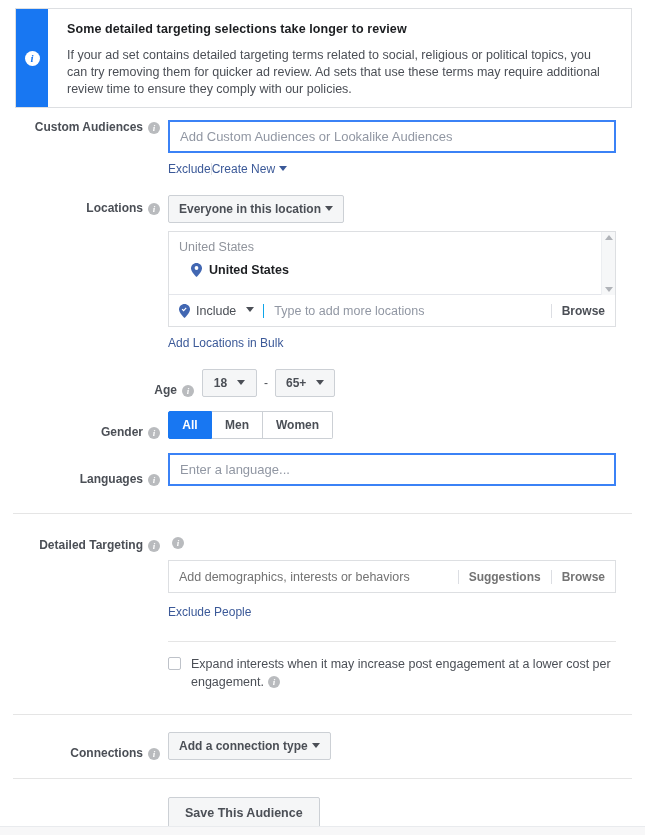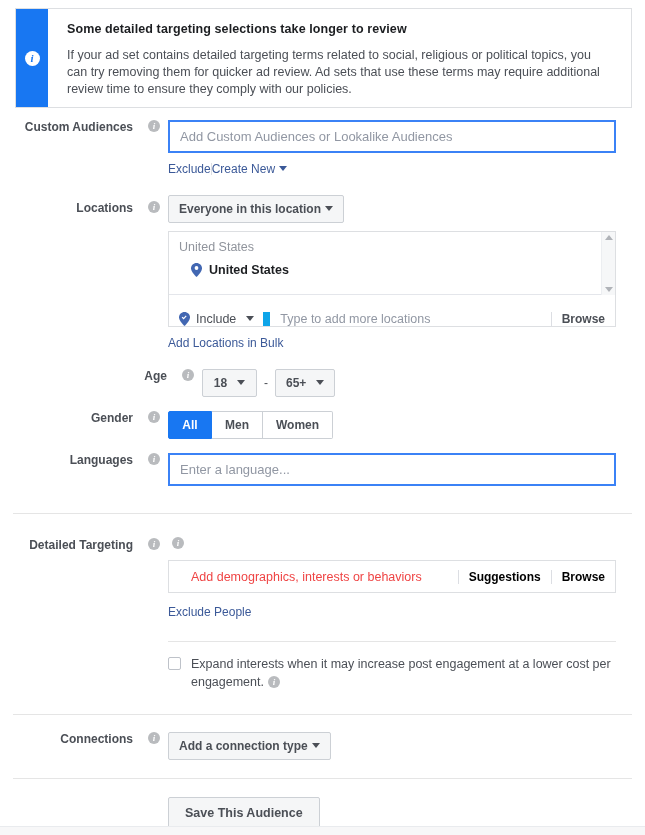--- a/index.html
+++ b/index.html
@@ -77,22 +77,22 @@
     width: 168px;
     flex: 0 0 168px;
     text-align: right;
     padding-right: 8px;
     font-weight: bold;
     font-size: 12px;
     color: #4b4f56;
     white-space: nowrap;
     display: flex;
     justify-content: flex-end;
-    align-items: flex-start;
-    gap: 15px;
+    align-items: flex-end;
+    gap: 5px;
     padding-left: 39px;
   }
   .row-field {
     flex: 1 1 auto;
     padding-left: 0;
   }
 
   .info-i {
     display: inline-block;
     width: 12px; height: 12px;
@@ -220,36 +220,36 @@
     border-bottom: 5px solid #b0b3b8;
   }
   .tri-down {
     width: 0; height: 0;
     border-left: 4px solid transparent;
     border-right: 4px solid transparent;
     border-top: 5px solid #b0b3b8;
   }
   .loc-input-row {
     display: flex;
-    align-items: flex-end;
+    align-items: center;
     height: 31px;
     padding: 0 10px;
   }
   .include-dd {
     display: flex;
     align-items: center;
     gap: 6px;
     font-size: 12.5px;
     color: #4b4f56;
     cursor: pointer;
     padding-right: 9px;
   }
   .loc-type-ph {
     flex: 1 1 auto;
-    border-left: 7px solid #0ea5e9;
+    border-left: 1px solid #0ea5e9;
     padding-left: 10px;
     font-size: 12.5px;
     color: #9197a3;
   }
   .browse-btn {
     border-left: 1px solid #dcdee3;
     padding-left: 10px;
     font-size: 12px;
     font-weight: bold;
     color: #4b4f56;
@@ -327,27 +327,26 @@
     border: 1px solid #dddfe2;
     background: #ffffff;
     display: flex;
     align-items: center;
     padding: 0 10px;
     margin-top: 10px;
   }
   .dt-input .ph {
     flex: 1 1 auto;
     font-size: 12.5px;
-    color: #ef4444;
-    margin-left: 12px;
+    color: #737373;
   }
   .dt-action {
     font-size: 12px;
     font-weight: bold;
-    color: #000000;
+    color: #737373;
     border-left: 1px solid #dcdee3;
     padding-left: 10px;
     margin-left: 10px;
     cursor: pointer;
     white-space: nowrap;
   }
 
   .sub-divider {
     width: 448px;
     height: 1px;

